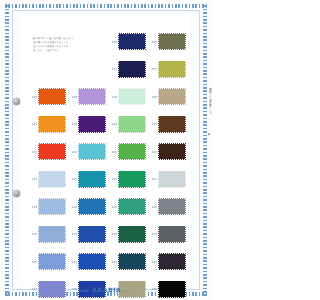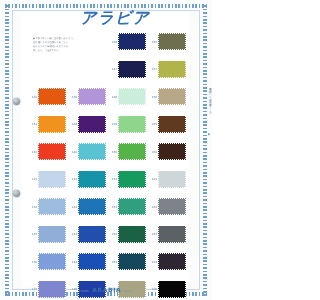--- a/index.html
+++ b/index.html
@@ -239,21 +239,20 @@
     <div class="bd bd-left"></div>
     <div class="bd bd-right"></div>
     <div class="bd-inner"></div>
   </div>
 
   <div class="card"></div>
 
   <div class="hole hole-1"></div>
   <div class="hole hole-2"></div>
 
-  <div class="title">アラビア</div>
 
   <div class="note">
     <div class="note-line first">※多少ロット毎に色の差がありま す。</div>
     <div class="note-line">色の濃いものは色落ちすることが</div>
     <div class="note-line">ありますので単独洗いをおすすめ</div>
     <div class="note-line">致します。ご注意下さい。</div>
   </div>
 
   <div class="grid" id="swatch-grid">
       <div class="row">

